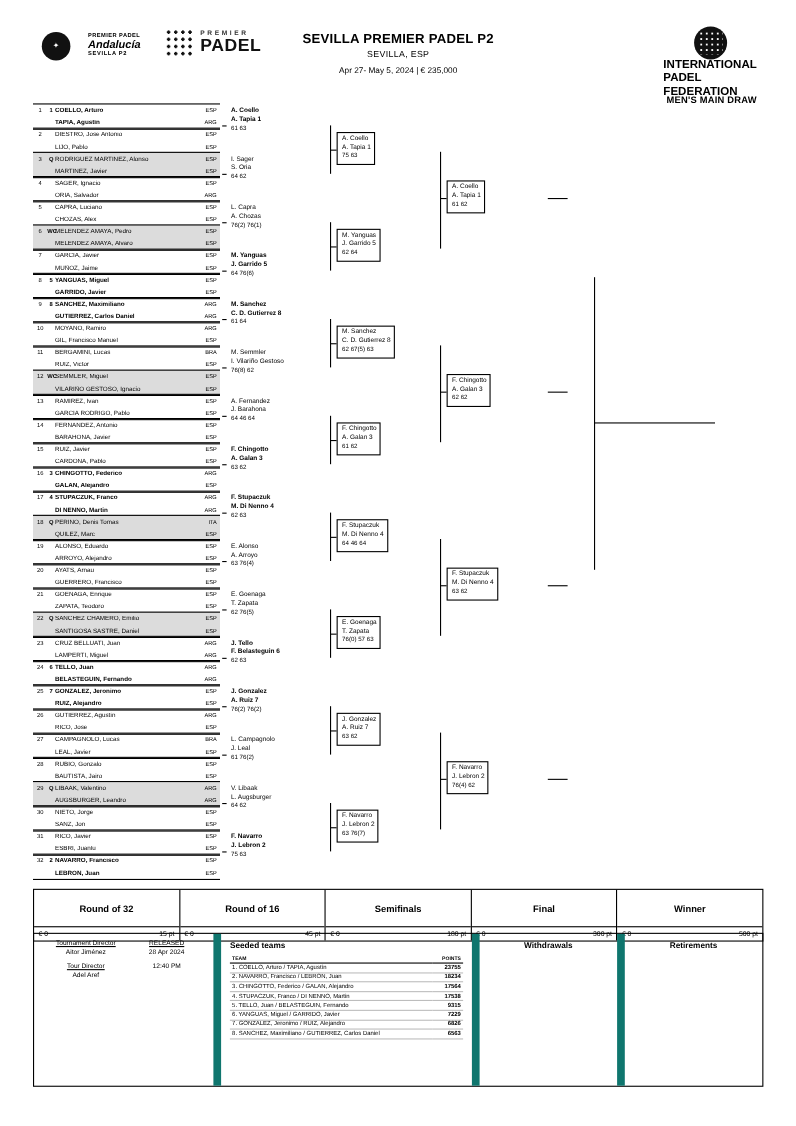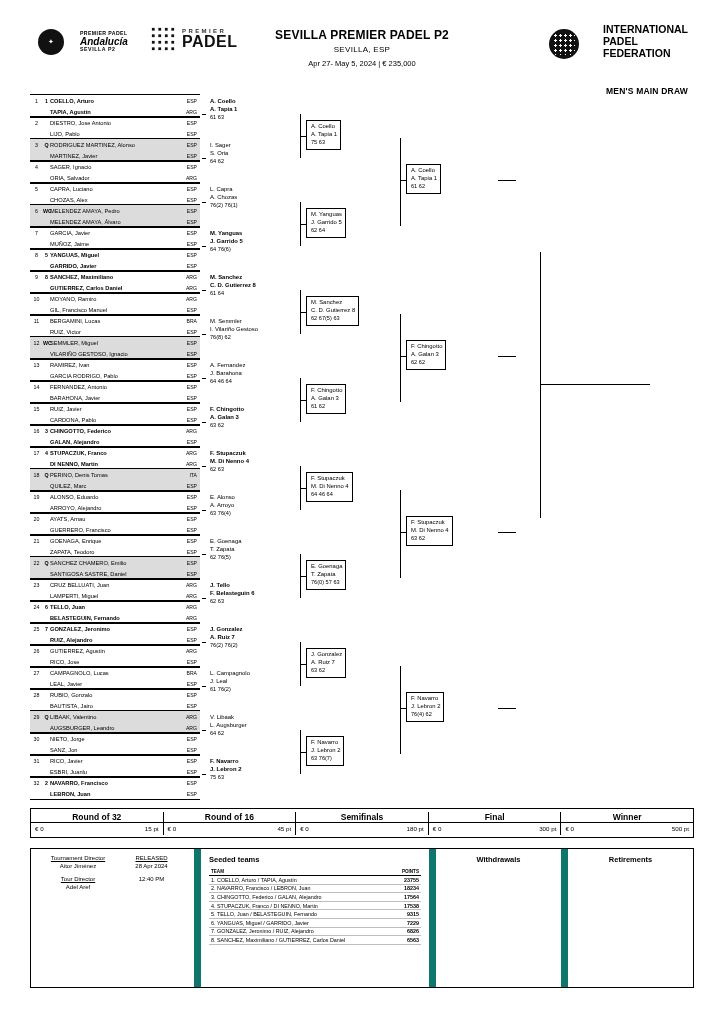--- a/index.html
+++ b/index.html
@@ -48,21 +48,21 @@
   .logo-pp .pp-txt .p1 { font-size:6px; letter-spacing:2.4px; font-weight:bold; color:#333;}
   .logo-pp .pp-txt .p2 { font-size:16px; letter-spacing:.5px; font-weight:bold; color:#111;}
 
   .title-block { text-align:center; padding-top:14px; }
   .title-block .t1 { font-size:12px; font-weight:bold; letter-spacing:.2px;}
   .title-block .t2 { font-size:8px; margin-top:3px; letter-spacing:.3px;}
   .title-block .t3 { font-size:7.5px; margin-top:5px; }
 
   .logo-ipf {
     position:absolute; right:36px; top:24px;
-    display:flex; align-items:flex-end; gap:24px;
+    display:flex; align-items:center; gap:0;flex-direction:column;
   }
   .logo-ipf .ball {
     width:30px;height:30px;border-radius:50%;
     background:#111;
     position:relative;
   }
   .logo-ipf .ball::after{
     content:"";
     position:absolute; inset:4px;
     background:
@@ -109,25 +109,24 @@
   }
   .match.plain { padding:0 0 0 4px; }
 
   
   .hl { position:absolute; height:1px; background:#000; }
   .vl { position:absolute; width:1px; background:#000; }
 
   
   .rounds {
     position:absolute; left:30px; right:30px; top:808px;
-    height:30px;
+    height:48px;
     display:flex;
     border:1px solid #000;
     font-size:8px;
-    align-items:center;
   }
   .rounds .cell {
     flex:1; border-right:1px solid #000; display:flex; flex-direction:column;
   }
   .rounds .cell:last-child { border-right:none; }
   .rounds .rname {
     flex:1; display:flex; align-items:center; justify-content:center;
     font-weight:bold; font-size:8.5px;
   }
   .rounds .rmoney {

